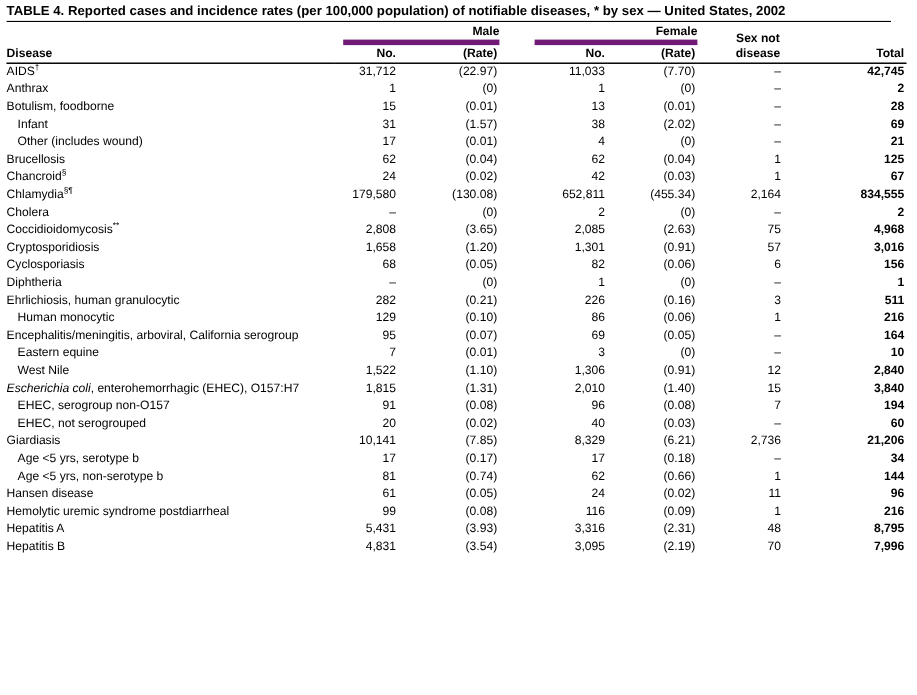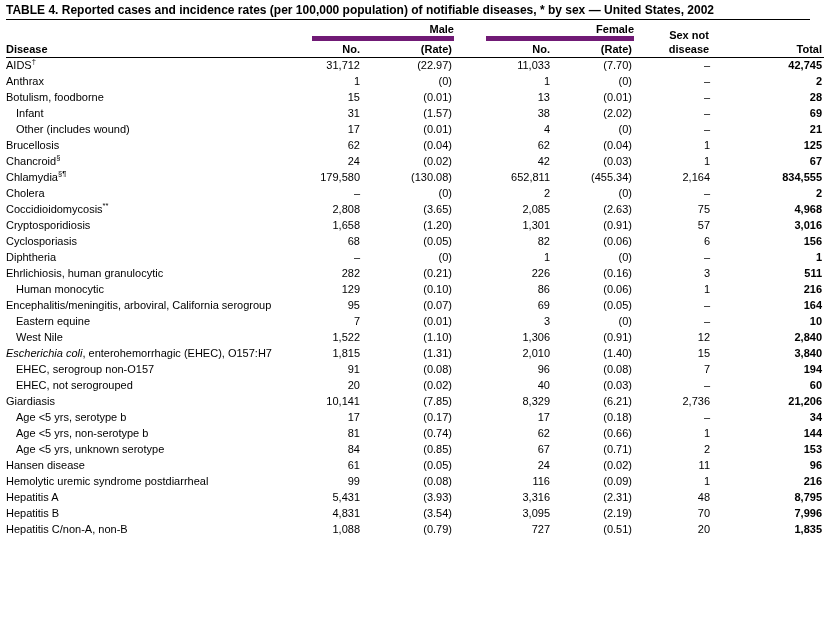--- a/index.html
+++ b/index.html
@@ -318,29 +318,20 @@
         <tr>
           <td class="disease indent">Age &lt;5 yrs, non-serotype b</td>
           <td class="num">81</td>
           <td class="num">(0.74)</td>
           <td class="num">62</td>
           <td class="num">(0.66)</td>
           <td class="num">1</td>
           <td class="num total">144</td>
         </tr>
         <tr>
-          <td class="disease indent">Age &lt;5 yrs, unknown serotype</td>
-          <td class="num">84</td>
-          <td class="num">(0.85)</td>
-          <td class="num">67</td>
-          <td class="num">(0.71)</td>
-          <td class="num">2</td>
-          <td class="num total">153</td>
-        </tr>
-        <tr>
           <td class="disease">Hansen disease</td>
           <td class="num">61</td>
           <td class="num">(0.05)</td>
           <td class="num">24</td>
           <td class="num">(0.02)</td>
           <td class="num">11</td>
           <td class="num total">96</td>
         </tr>
         <tr>
           <td class="disease">Hemolytic uremic syndrome postdiarrheal</td>
@@ -362,24 +353,15 @@
         </tr>
         <tr>
           <td class="disease">Hepatitis B</td>
           <td class="num">4,831</td>
           <td class="num">(3.54)</td>
           <td class="num">3,095</td>
           <td class="num">(2.19)</td>
           <td class="num">70</td>
           <td class="num total">7,996</td>
         </tr>
-        <tr>
-          <td class="disease">Hepatitis C/non-A, non-B</td>
-          <td class="num">1,088</td>
-          <td class="num">(0.79)</td>
-          <td class="num">727</td>
-          <td class="num">(0.51)</td>
-          <td class="num">20</td>
-          <td class="num total">1,835</td>
-        </tr>
       </tbody>
   </table>
 </div>
 
 </body></html>

